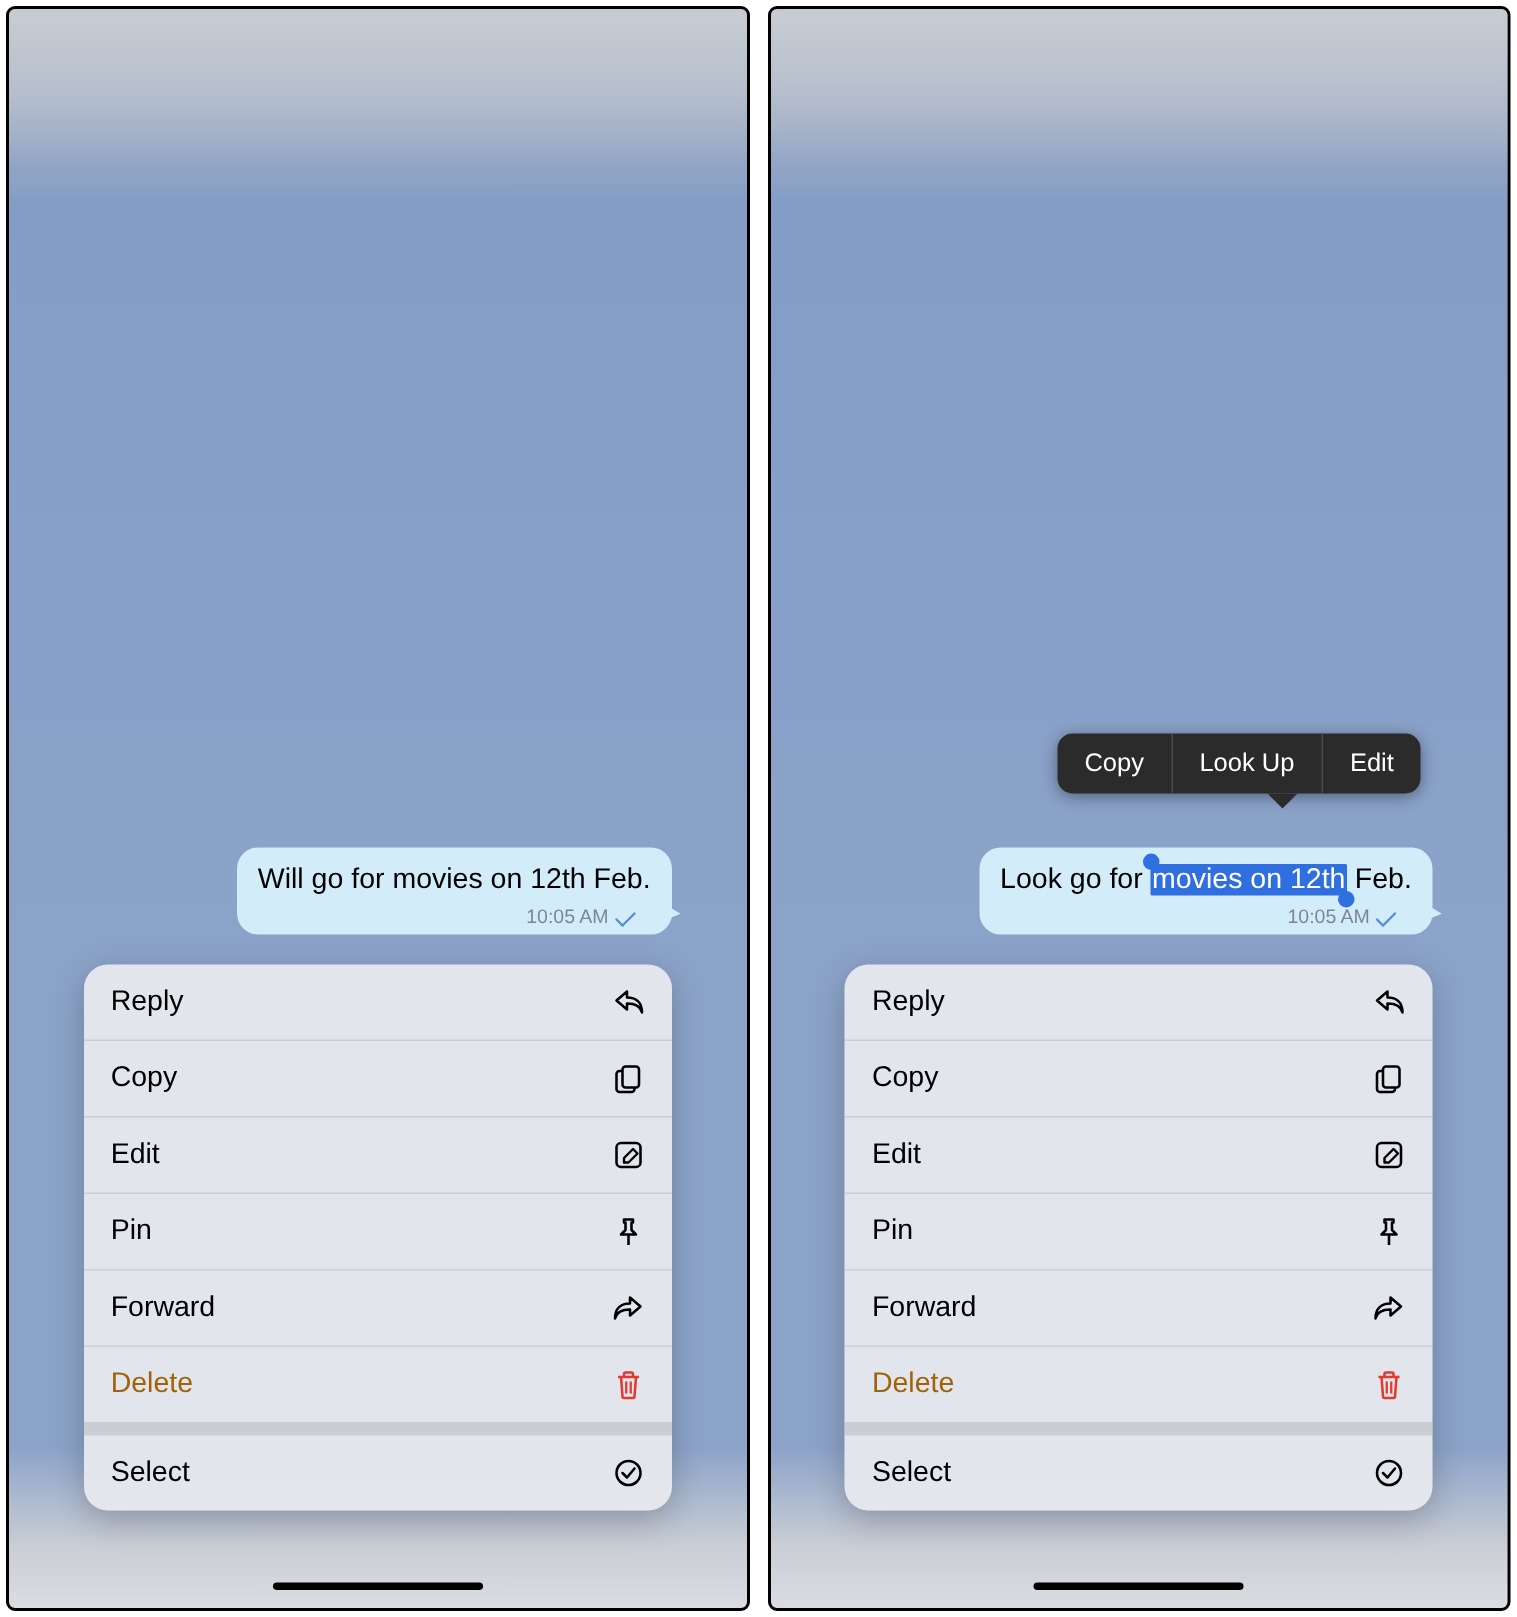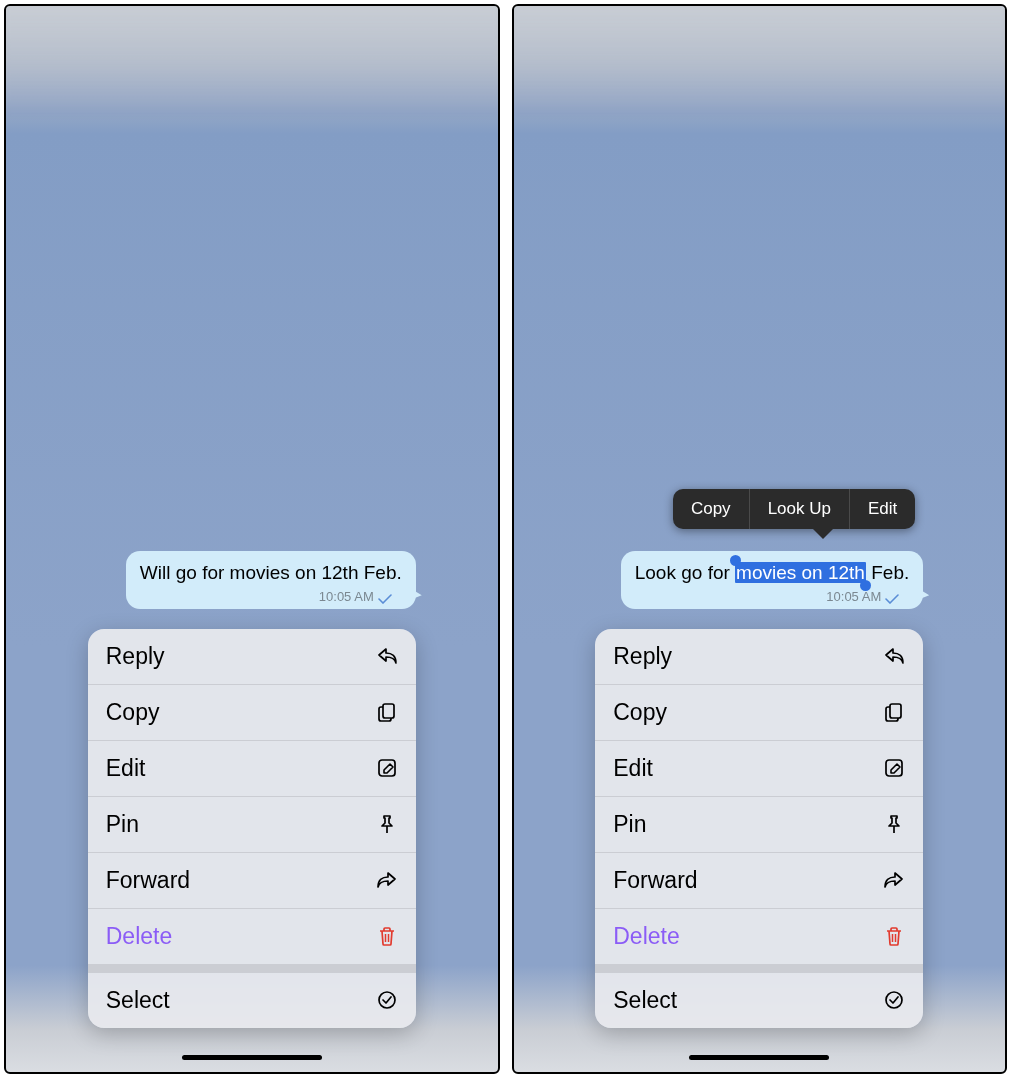--- a/index.html
+++ b/index.html
@@ -34,41 +34,42 @@
     transform: translateX(-50%);
     width: 140px;
     height: 5px;
     background: #000;
     border-radius: 3px;
   }
   .stack {
     position: absolute;
     left: 50%;
     transform: translateX(-50%);
-    width: 328px;
+    width: 392px;
   }
   .phone.left .stack { top: 545px; }
   .phone.right .stack { top: 545px; }
 
   
   .bubble-wrap {
     display: flex;
     justify-content: flex-end;
     margin-bottom: 20px;
     position: relative;
   }
   .bubble {
     background: #d2ecfa;
     border-radius: 14px;
     padding: 10px 14px 24px 14px;
     position: relative;
     max-width: 100%;
     font-size: 19px;
     color: #000;
     line-height: 1.25;
+    margin-top: 14px;
   }
   .bubble::after {
     content: "";
     position: absolute;
     right: -6px;
     bottom: 8px;
     width: 14px; height: 14px;
     background: #d2ecfa;
     clip-path: polygon(0 0, 100% 60%, 0 100%);
   }
@@ -137,27 +138,27 @@
     background: rgba(232,234,238,0.93);
     border-radius: 16px;
     overflow: hidden;
     box-shadow: 0 6px 22px rgba(0,0,0,.22);
   }
   .menu .row {
     display: flex;
     align-items: center;
     justify-content: space-between;
     padding: 14px 18px;
-    font-size: 23px;
+    font-size: 19px;
     color: #000;
     cursor: pointer;
     border-bottom: 1px solid rgba(0,0,0,.10);
   }
   .menu .row:last-child { border-bottom: none; }
-  .menu .row.destructive { color: #8b5cf6; }
+  .menu .row.destructive { color: #a16207; }
   .menu .sep {
     height: 8px;
     background: rgba(0,0,0,.10);
   }
   .ico { width: 22px; height: 22px; flex-shrink: 0; }
   .ico svg { width: 100%; height: 100%; display: block; }
   .ico.red { color: #e23a2e; }
 </style>
 </head>
 <body>

